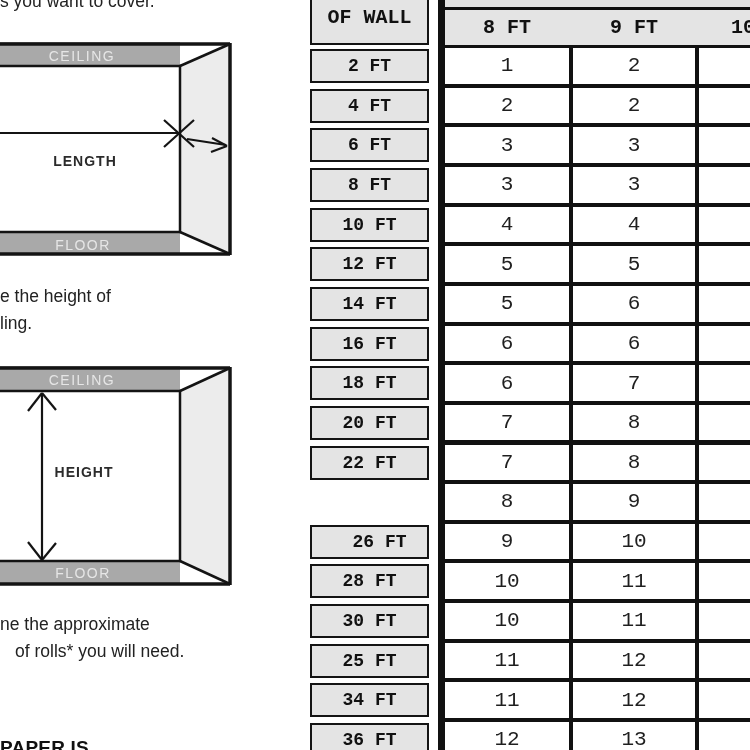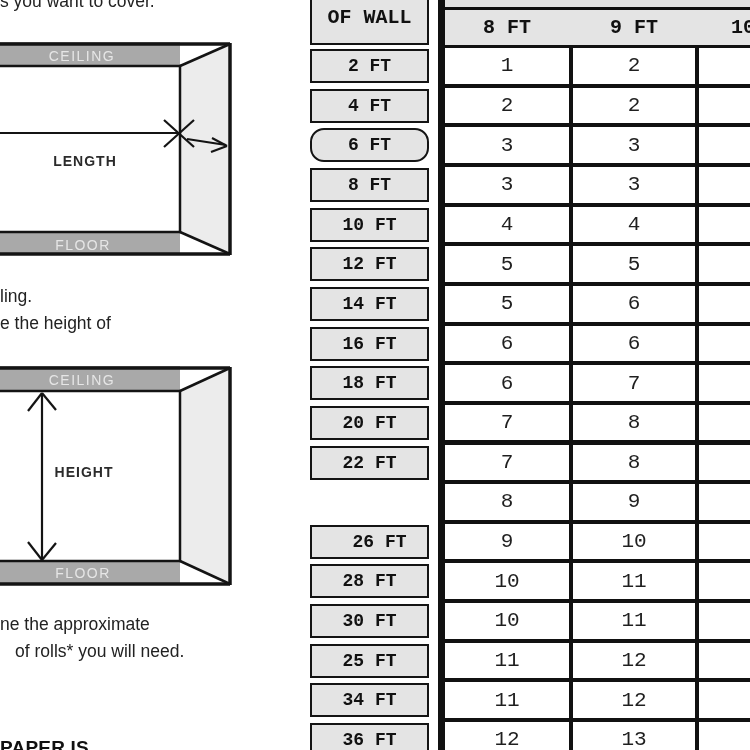--- a/index.html
+++ b/index.html
@@ -77,22 +77,22 @@
       <path d="M187,99 L226,105"></path>
       <path d="M227,106 L212,98"></path>
       <path d="M227,106 L211,112"></path>
     </g>
     <text class="bar-label" x="82" y="21" text-anchor="middle">CEILING</text>
     <text class="bar-label" x="83" y="210" text-anchor="middle">FLOOR</text>
     <text class="dim-label" x="85" y="126" text-anchor="middle">LENGTH</text>
   </svg>
 
   <div class="txt mid">
+    <div>e the height of</div>
     <div>ling.</div>
-    <div>e the height of</div>
   </div>
 
   <svg class="diag d2" width="234" height="224" viewBox="0 0 234 224">
     <polygon points="230,4 180,27 180,197 230,220" fill="#ececec"></polygon>
     <rect x="0" y="2" width="180" height="25" fill="#a9a9a9"></rect>
     <rect x="0" y="197" width="180" height="22" fill="#a9a9a9"></rect>
     <g stroke="#141414" fill="none">
       <path d="M0,4 L230,4" stroke-width="3.5"></path>
       <path d="M230,3 L230,221" stroke-width="3.5"></path>
       <path d="M0,220 L230,220" stroke-width="3.5"></path>
@@ -120,21 +120,21 @@
   </div>
 
   <div class="txt paper">PAPER IS</div>
 
   <div class="table-wrap">
     <div class="rowhead-col">
       <div class="ofwall-cell">OF WALL</div>
 
     <div class="rowlabel" style="top: 49px;">2 FT</div>
         <div class="rowlabel" style="top: 88.65px;">4 FT</div>
-        <div class="rowlabel" style="top: 128.3px; border-radius: 14px;">6 FT</div>
+        <div class="rowlabel" style="top: 128.3px;">6 FT</div>
         <div class="rowlabel" style="top: 167.95px;">8 FT</div>
         <div class="rowlabel" style="top: 207.6px;">10 FT</div>
         <div class="rowlabel" style="top: 247.25px;">12 FT</div>
         <div class="rowlabel" style="top: 286.9px;">14 FT</div>
         <div class="rowlabel" style="top: 326.55px;">16 FT</div>
         <div class="rowlabel" style="top: 366.2px;">18 FT</div>
         <div class="rowlabel" style="top: 405.85px;">20 FT</div>
         <div class="rowlabel" style="top: 445.5px;">22 FT</div>
         <div class="rowlabel" style="top: 524.8px; padding-left: 20px;">26 FT</div>
         <div class="rowlabel" style="top: 564.45px;">28 FT</div>

